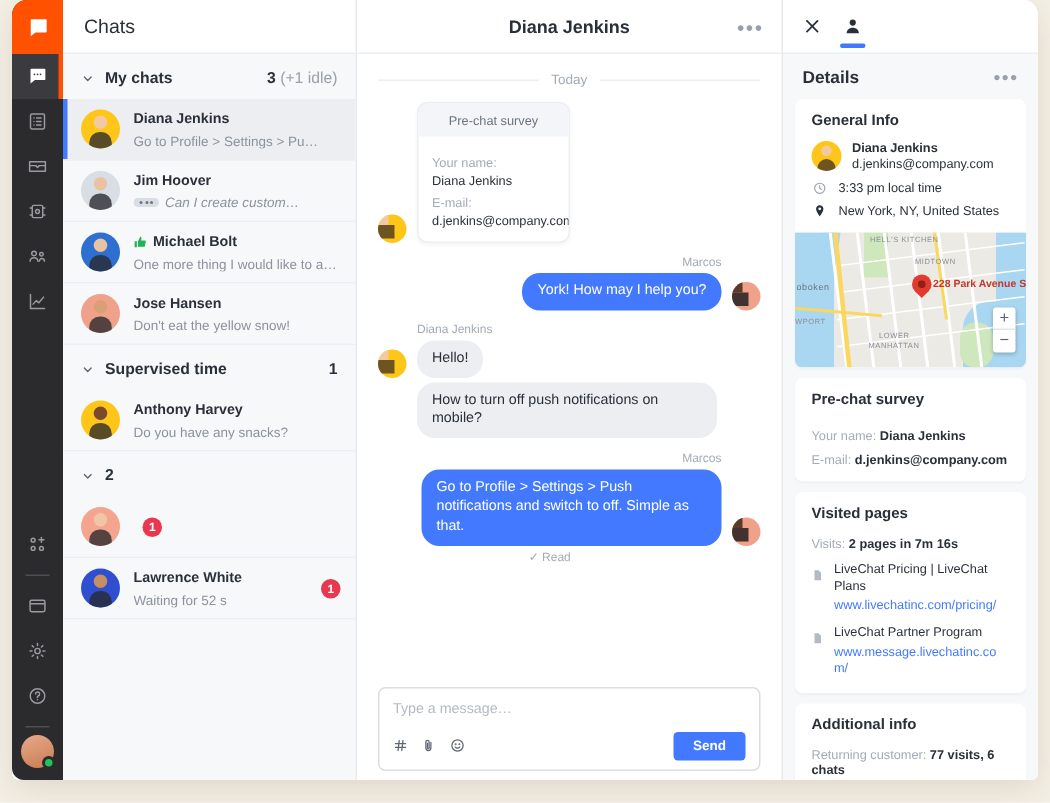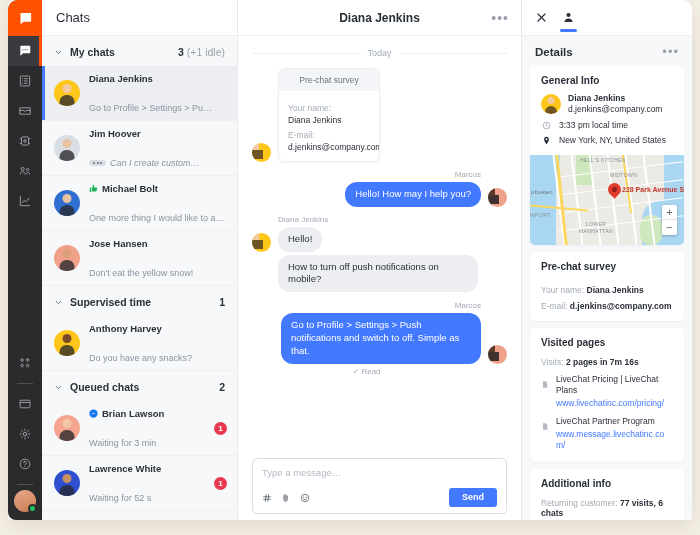--- a/index.html
+++ b/index.html
@@ -132,21 +132,21 @@
     width: 9px; height: 9px; border-radius: 50%;
     background: #e4b796;
   }
   .chat-meta { flex: 1; min-width: 0; }
   .chat-name {
     font-size: 9.5px; font-weight: bold; color: #2a3039;
     white-space: nowrap; overflow: hidden; text-overflow: ellipsis;
     display: flex; align-items: center; gap: 4px;
   }
   .chat-prev {
-    font-size: 9px; color: #8b939f; margin-top: 19px;
+    font-size: 9px; color: #8b939f; margin-top: 4px;
     white-space: nowrap; overflow: hidden; text-overflow: ellipsis;
     display: flex; align-items: center; gap: 4px;
   }
   .chat-prev.italic { font-style: italic; }
   .typing-pill {
     display: inline-flex; align-items: center; justify-content: center;
     gap: 1.5px;
     background: #d9dde4; border-radius: 6px;
     padding: 2px 4px; flex: 0 0 auto;
   }
@@ -551,41 +551,26 @@
               <span class="pv-txt">Do you have any snacks?</span>
             </span>
           </span>
         </div>
         <div class="group-head">
           <span class="chev">
             <svg width="9" height="9" viewBox="0 0 24 24" fill="none" stroke="#5d6570" stroke-width="2.4" stroke-linecap="round" stroke-linejoin="round">
               <polyline points="6,9 12,15 18,9"></polyline>
             </svg>
           </span>
-          <span class="label">Queued chats</span>
           <span class="count"><span class="n">2</span><span class="idle"></span></span>
         </div>
         <div class="chat-row">
           <span class="av" style="background:#f5a58f;">
             <span class="head" style="background:#f0c6a8;"></span>
             <span class="face"></span>
-          </span>
-          <span class="chat-meta">
-            <span class="chat-name">
-              <span style="display:inline-flex">
-                <svg width="9" height="9" viewBox="0 0 24 24" fill="#1778f2">
-                  <circle cx="12" cy="12" r="11"></circle>
-                  <path d="M6 14.5l4.2-4.5 2.3 2.3L16.8 9.5l-4.3 4.6-2.3-2.3z" fill="#fff"></path>
-                </svg>
-              </span>
-              <span class="nm-txt">Brian Lawson</span>
-            </span>
-            <span class="chat-prev">
-              <span class="pv-txt">Waiting for 3 min</span>
-            </span>
           </span>
           <span class="badge-red">1</span>
         </div>
         <div class="chat-row">
           <span class="av" style="background:#2f4fd0;">
             <span class="head" style="background:#c98f63;"></span>
             <span class="face"></span>
           </span>
           <span class="chat-meta">
             <span class="chat-name">
@@ -625,21 +610,21 @@
             <div class="sc-val">Diana Jenkins</div>
             <div class="sc-label">E-mail:</div>
             <div class="sc-val">d.jenkins@company.com</div>
           </div>
         </div>
       </div>
 
       <div class="msg-row out">
         <div class="msg-col" style="text-align:right;">
           <div class="msg-sender right">Marcos</div>
-          <div class="bubble out">Hello! How may I help you?</div>
+          <div class="bubble out">York! How may I help you?</div>
         </div>
         <div class="msg-av" style="background:#f0a18a; margin-left:7px;">
           <div class="head" style="top:3px;width:7px;height:7px;background:#5a3a28;"></div>
           <div class="face" style="width:11px;height:9px;background:rgba(35,30,30,0.85);"></div>
         </div>
       </div>
 
       <div class="msg-row" style="margin-bottom:3px;">
         <div class="msg-av" style="background:#ffc61a; margin-right:7px;">
           <div class="head" style="top:3px;width:7px;height:7px;background:#f2c9a0;"></div>

